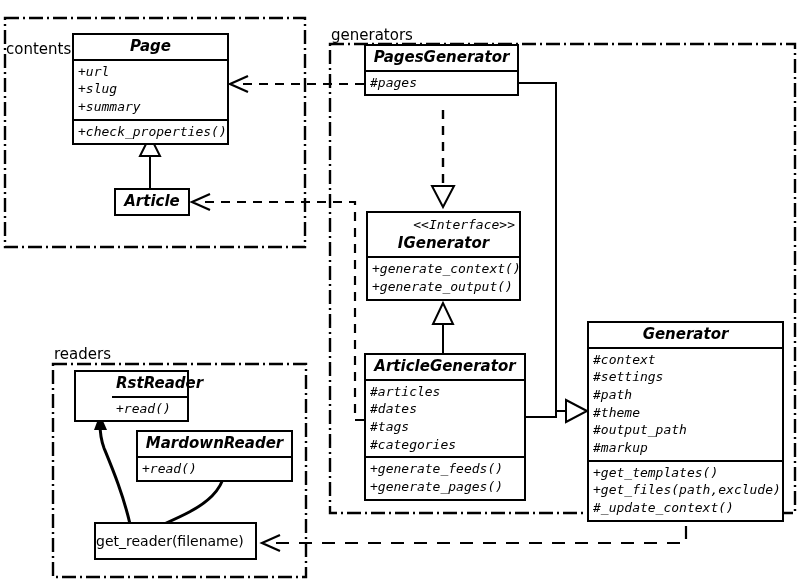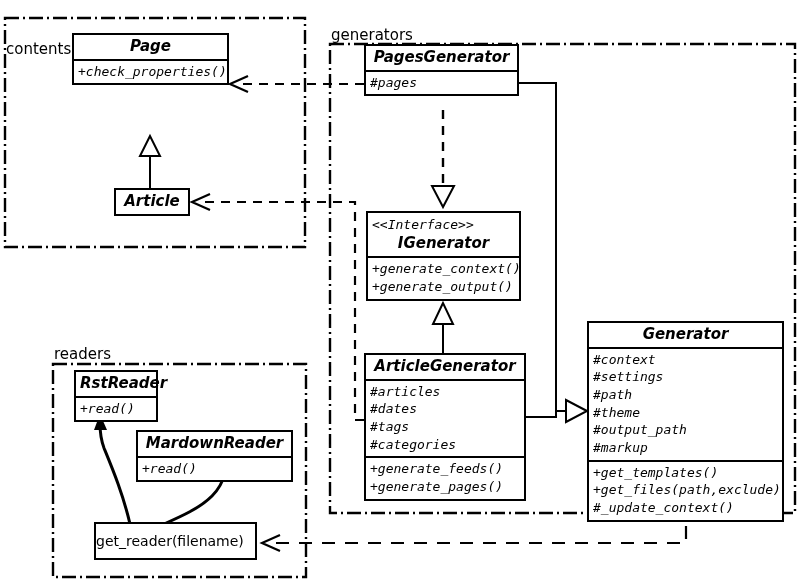--- a/index.html
+++ b/index.html
@@ -48,21 +48,21 @@
     text-align: center;
     font-weight: bold;
     font-size: 15px;
     font-family: "DejaVu Sans", sans-serif;
     color: #000000;
     line-height: 1.25;
     padding-top: 3px;
     padding-bottom: 3px;
   }
   .cls-stereo {
-    text-align: left;
+    text-align: right;
     font-weight: normal;
     font-size: 13px;
     font-family: "DejaVu Sans Mono", monospace;
     color: #000000;
     line-height: 1.2;
   }
   .members {
     font-family: "DejaVu Sans Mono", monospace;
     font-size: 13px;
     color: #000000;
@@ -126,20 +126,25 @@
     <path d="M 164 524 C 182 516 200 508 212 496 C 219 489 223 481 225 473" fill="none" stroke="#000" stroke-width="3" stroke-linecap="round"></path>
     <polygon points="228,464 217,477 230,479" fill="#000"></polygon>
   </svg>
 
   <div class="pkg-label" style="left:6px; top:2px;margin-top:40px;">contents</div>
   <div class="pkg-label" style="left:331px; top:28px;">generators</div>
   <div class="pkg-label" style="left:54px; top:347px;">readers</div>
 
   <div class="umlbox" style="left:72px; top:33px; width:157px;">
     <div class="sec cls-title">Page</div>
+    <div class="sec members">
+      <div>+url</div>
+      <div>+slug</div>
+      <div>+summary</div>
+    </div>
     <div class="sec members">
       <div>+check_properties()</div>
     </div>
   </div>
 
   <div class="umlbox" style="left:114px; top:188px; width:76px;">
     <div class="sec cls-title">Article</div>
   </div>
 
   <div class="umlbox" style="left:364px; top:44px; width:155px;">
@@ -184,21 +189,21 @@
       <div>#output_path</div>
       <div>#markup</div>
     </div>
     <div class="sec members">
       <div>+get_templates()</div>
       <div>+get_files(path,exclude)</div>
       <div>#_update_context()</div>
     </div>
   </div>
 
-  <div class="umlbox" style="left:74px; top:370px; width:84px;">
+  <div class="umlbox" style="left:74px; top:370px; width:115px;padding-left:36px;">
     <div class="sec cls-title">RstReader</div>
     <div class="sec members">
       <div>+read()</div>
     </div>
   </div>
 
   <div class="umlbox" style="left:136px; top:430px; width:157px;">
     <div class="sec cls-title">MardownReader</div>
     <div class="sec members">
       <div>+read()</div>

